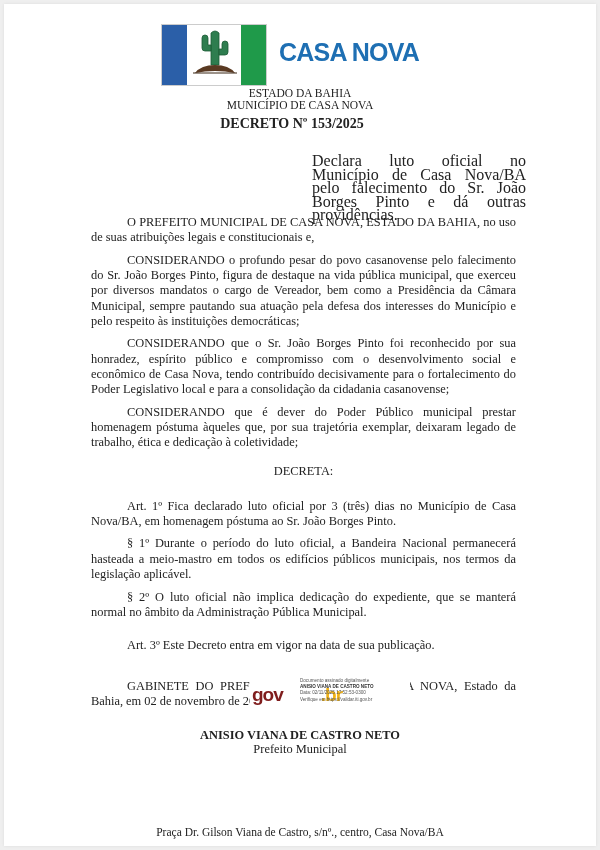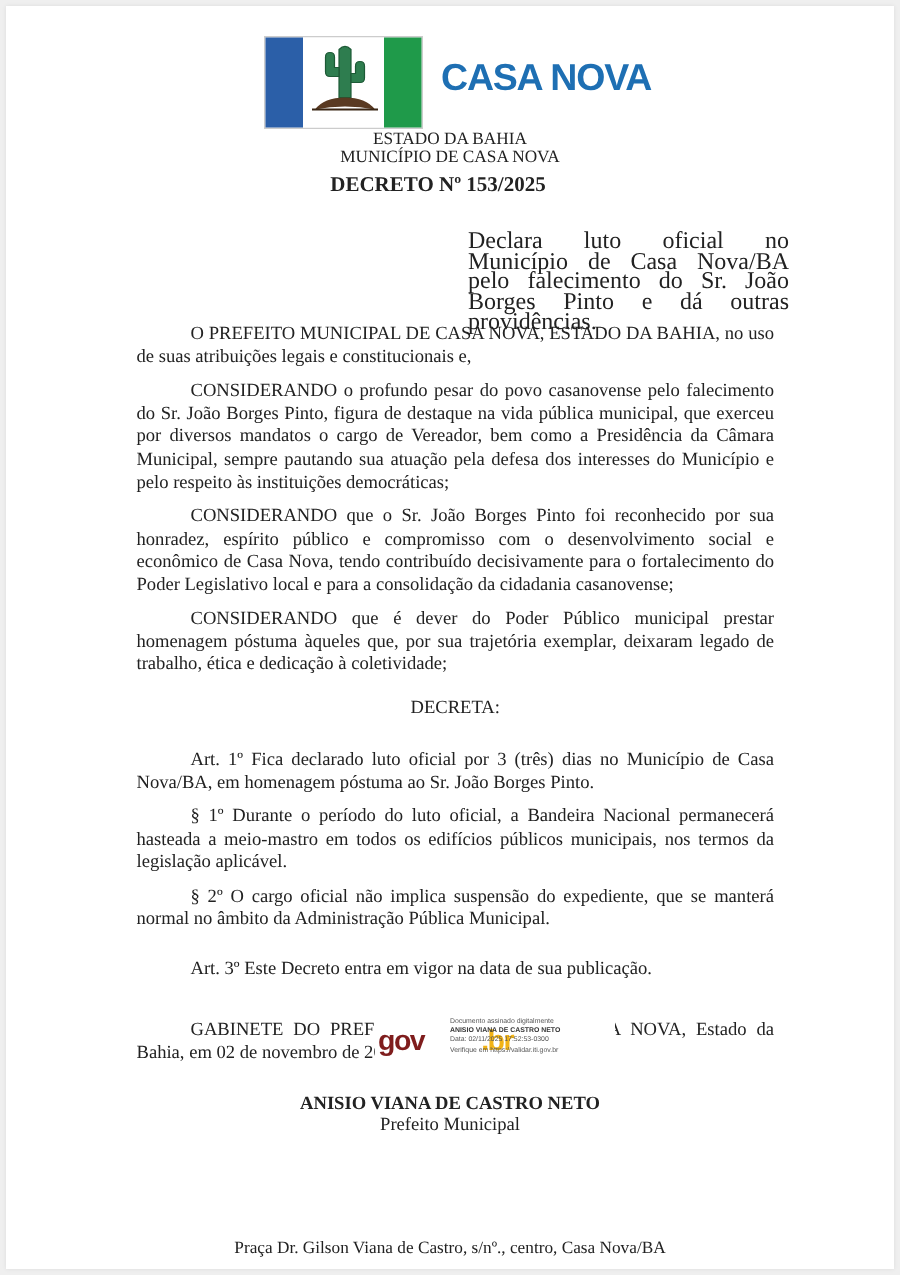--- a/index.html
+++ b/index.html
@@ -5,21 +5,21 @@
   html, body { margin: 0; padding: 0; }
   body {
     width: 600px; height: 850px; background: #efefef;
     font-family: "Liberation Serif", "DejaVu Serif", serif;
     color: #222; overflow: hidden; position: relative;
   }
   .page {
     position: absolute; left: 4px; top: 4px; width: 592px; height: 842px;
     background: #fff; box-shadow: 0 0 3px rgba(0,0,0,0.08);
   }
-  .header { position: absolute; left: 172px; top: 20px; width: 280px; height: 62px; padding-left: 44px; }
+  .header { position: absolute; left: 157px; top: 20px; width: 280px; height: 62px; padding-left: 44px; }
   .flag { position: absolute; left: 0; top: 0; width: 106px; height: 62px; display: flex; border: 1px solid #ccc; box-sizing: border-box; }
   .flag .blue { width: 25px; background: #2b5fa8; }
   .flag .white { flex: 1; background: #fff; position: relative; }
   .flag .green { width: 25px; background: #1f9a4a; }
   .brand { position: absolute; left: 118px; top: 14px; font-family: "Liberation Sans", "DejaVu Sans", sans-serif; font-weight: bold; font-size: 25px; color: #1e6fb3; letter-spacing: -0.8px; }
   .muni { position: absolute; left: 0; right: 0; top: 83px; text-align: center; font-size: 11.5px; line-height: 12px; color: #222; }
   .title { position: absolute; left: 0; right: 16px; top: 112px; text-align: center; font-weight: bold; font-size: 14px; }
   .ementa { position: absolute; left: 308px; top: 150px; width: 214px; font-size: 16px; line-height: 13.6px; text-align: justify; }
   .body { position: absolute; left: 87px; top: 211px; width: 425px; font-size: 12.4px; line-height: 15.2px; text-align: justify; }
   .body p { margin: 0 0 7.5px 0; text-indent: 36px; }
@@ -76,21 +76,21 @@
     <p><b>CONSIDERANDO</b><span> que o Sr. João Borges Pinto foi reconhecido por sua honradez, espírito público e compromisso com o desenvolvimento social e econômico de Casa Nova, tendo contribuído decisivamente para o fortalecimento do Poder Legislativo local e para a consolidação da cidadania casanovense;</span></p>
 
     <p><b>CONSIDERANDO</b><span> que é dever do Poder Público municipal prestar homenagem póstuma àqueles que, por sua trajetória exemplar, deixaram legado de trabalho, ética e dedicação à coletividade;</span></p>
 
     <p class="decreta">DECRETA:</p>
 
     <p><b>Art.</b><span> 1º Fica declarado luto oficial por 3 (três) dias no Município de Casa Nova/BA, em homenagem póstuma ao </span><b>Sr. João Borges Pinto</b><span>.</span></p>
 
     <p>§ 1º Durante o período do luto oficial, a Bandeira Nacional permanecerá hasteada a meio-mastro em todos os edifícios públicos municipais, nos termos da legislação aplicável.</p>
 
-    <p>§ 2º O cargo oficial não implica suspensão do expediente, que se manterá normal no âmbito da Administração Pública Municipal.</p>
+    <p>§ 2º O luto oficial não implica dedicação do expediente, que se manterá normal no âmbito da Administração Pública Municipal.</p>
 
     <p class="art3"><b>Art. 3º</b><span> Este Decreto entra em vigor na data de sua publicação.</span></p>
 
     <p class="gab"><b>GABINETE DO PREFEITO MUNICIPAL DE CASA NOVA</b><span>, Estado da Bahia, em 02 de novembro de 2025.</span></p>
   </div>
 
   <div class="govbr">
     <div class="logo"><span class="g">gov</span><span class="b">.br</span></div>
     <div class="meta">
       <div>Documento assinado digitalmente</div>

